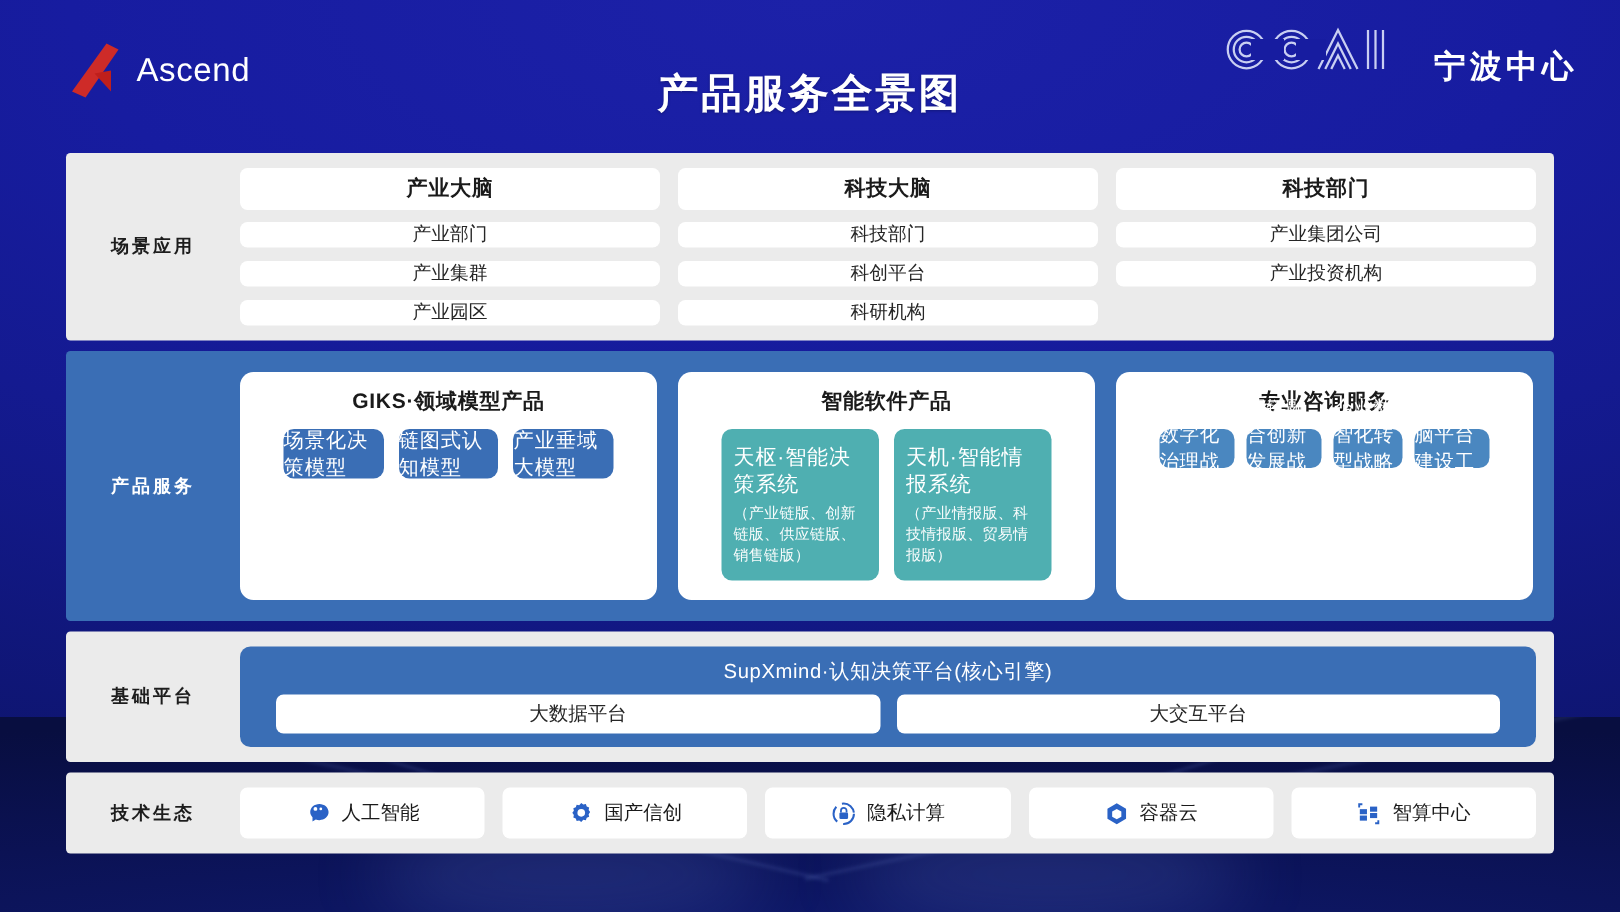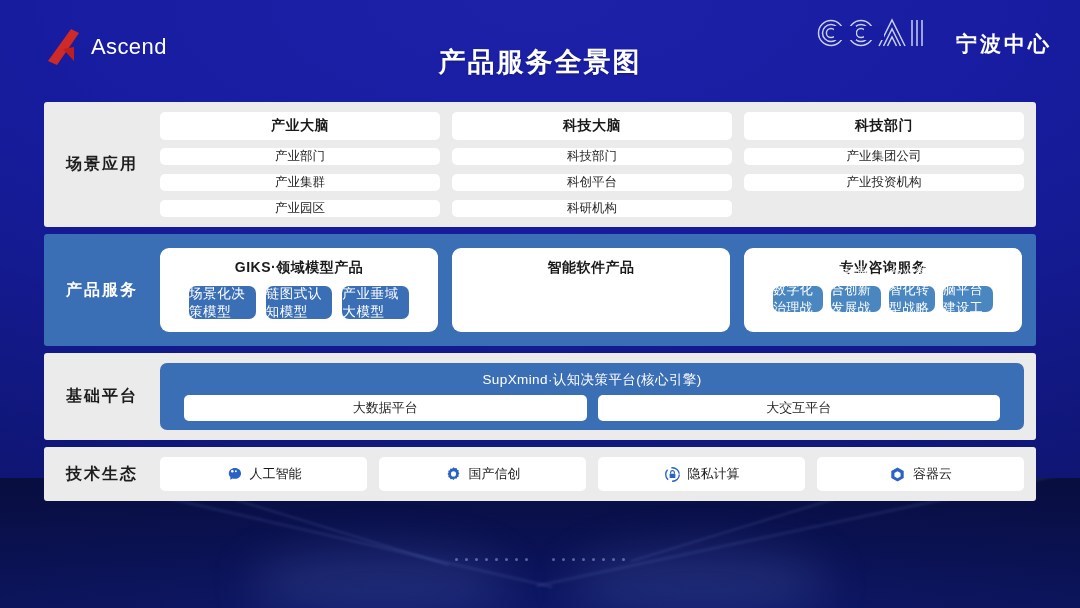--- a/index.html
+++ b/index.html
@@ -52,21 +52,21 @@
     color:#ffffff;font-size:21px;font-weight:700;letter-spacing:3px;margin-top:22px;
   }
 
   
   .board{position:absolute;left:44px;top:102px;width:992px;}
   .row{display:flex;align-items:center;border-radius:3px;margin-bottom:7px;}
   .row-gray{background:#EBEBEB;}
   .row-blue{background:#3A6EB5;}
   .row-label{
     width:116px;flex:0 0 116px;text-align:center;
-    font-size:16px;font-weight:700;letter-spacing:2px;color:#1d1d1d;
+    font-size:12px;font-weight:700;letter-spacing:2px;color:#1d1d1d;
   }
   .row-blue .row-label{color:#ffffff;}
   .row-body{flex:1;padding:10px 12px 10px 0;}
 
   
   .scn-cols{display:flex;gap:12px;}
   .scn-col{flex:1;display:flex;flex-direction:column;gap:8px;}
   .scn-head{
     background:#ffffff;border-radius:5px;height:28px;
     display:flex;align-items:center;justify-content:center;
@@ -252,20 +252,30 @@
                 <span>链图式认知模型</span>
               </div>
               <div class="pill pill-blue">
                 <span>产业垂域大模型</span>
               </div>
             </div>
           </div>
 
           <div class="card">
             <div class="card-title">智能软件产品</div>
+            <div class="pill-list">
+              <div class="pill pill-teal">
+                <span class="t-main">天枢·智能决策系统</span>
+                <span class="t-sub">（产业链版、创新链版、供应链版、销售链版）</span>
+              </div>
+              <div class="pill pill-teal">
+                <span class="t-main">天机·智能情报系统</span>
+                <span class="t-sub">（产业情报版、科技情报版、贸易情报版）</span>
+              </div>
+            </div>
           </div>
 
           <div class="card">
             <div class="card-title">专业咨询服务</div>
             <div class="pill-list consult-list">
               <div class="pill pill-consult">
                 <span>产业链数字化治理战略咨询</span>
               </div>
               <div class="pill pill-consult">
                 <span>四链融合创新发展战略咨询</span>
@@ -336,19 +346,32 @@
           <div class="tech-item">
             <span class="tech-ic">
               <svg width="17" height="17" viewBox="0 0 20 20" aria-hidden="true">
                 <polygon points="10,1.8 17.3,6 17.3,14 10,18.2 2.7,14 2.7,6" fill="#2A62C6"></polygon>
                 <polygon points="10,6.2 13.6,8.3 13.6,12.3 10,14.4 6.4,12.3 6.4,8.3" fill="#ffffff"></polygon>
               </svg>
             </span>
             <span>容器云</span>
           </div>
 
+          <div class="tech-item">
+            <span class="tech-ic">
+              <svg width="17" height="17" viewBox="0 0 20 20" aria-hidden="true">
+                <path d="M2.5 5V2.5H5" fill="none" stroke="#2A62C6" stroke-width="1.5"></path>
+                <path d="M17.5 15v2.5H15" fill="none" stroke="#2A62C6" stroke-width="1.5"></path>
+                <rect x="3" y="6.4" width="5.6" height="4" fill="#2A62C6"></rect>
+                <rect x="3" y="11.4" width="5.6" height="4" fill="#2A62C6"></rect>
+                <rect x="11" y="4.4" width="5.6" height="4" fill="#2A62C6"></rect>
+                <rect x="11" y="9.4" width="5.6" height="4" fill="#2A62C6"></rect>
+              </svg>
+            </span>
+            <span>智算中心</span>
+          </div>
 
         </div>
       </div>
     </div>
 
   </div>
 </div>
 
 </body></html>

